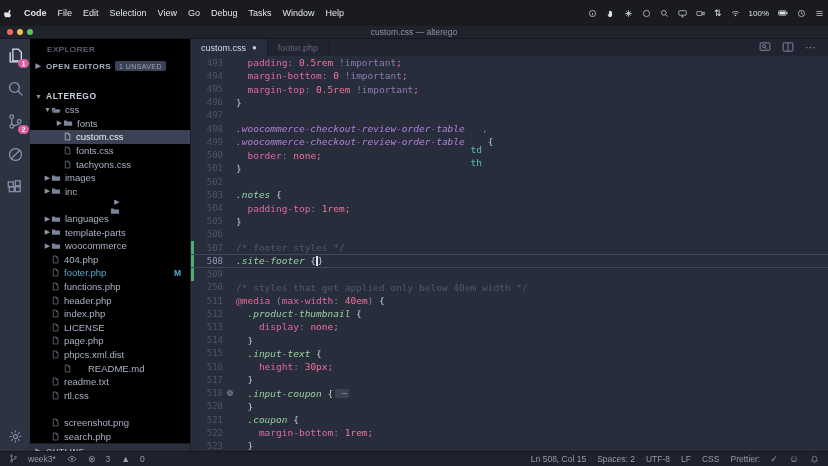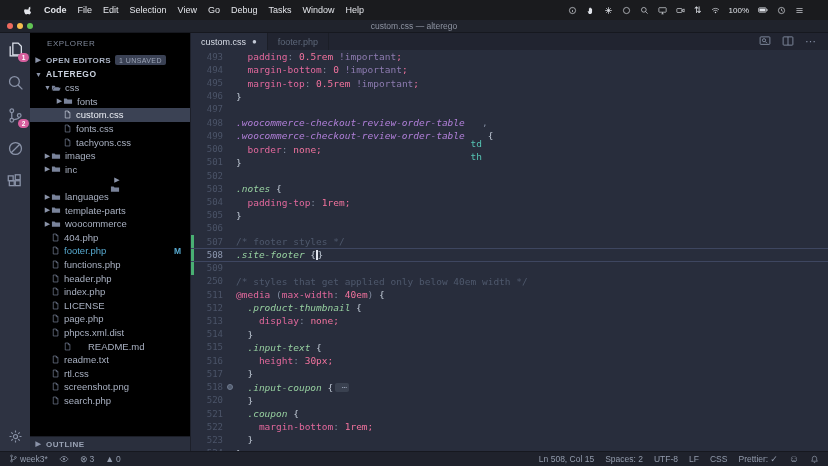--- a/index.html
+++ b/index.html
@@ -1,20 +1,20 @@
 <!DOCTYPE html>
 <html><head>
 <meta charset="utf-8">
 <style>
   html,body{margin:0;padding:0;background:#14161c;}
   body{width:828px;height:466px;overflow:hidden;font-family:"Liberation Sans",sans-serif;}
   .app{width:828px;height:466px;display:flex;flex-direction:column;position:relative;}
 
   
-  .menubar{height:20px;background:#1a1b1e;color:#e3e5ea;display:flex;align-items:center;font-size:9px;padding:0 24px;flex:none;}
+  .menubar{height:26px;background:#1a1b1e;color:#e3e5ea;display:flex;align-items:center;font-size:9px;padding:0 4px;flex:none;}
   .mb-left{display:flex;align-items:center;gap:11px;}
   .mb-left .mi{white-space:nowrap;}
   .mb-app{font-weight:bold;}
   .mb-right{margin-left:auto;display:flex;align-items:center;gap:9px;color:#dfe2e8;}
   .mb-ico{display:flex;align-items:center;}
   .mb-ico svg{display:block;}
 
   
   .titlebar{height:12px;background:#20232c;position:relative;display:flex;align-items:center;flex:none;border-bottom:1px solid #16181f;}
   .lights{display:flex;gap:4px;padding-left:7px;z-index:2;}
@@ -28,21 +28,21 @@
   .ab-item{position:relative;width:18px;height:18px;color:#8a93a8;display:flex;align-items:center;justify-content:center;}
   .ab-item.active{color:#dde2ec;}
   .ab-gear{margin-top:auto;}
   .badge{position:absolute;right:-5px;bottom:-4px;background:#d75f9e;color:#fff;font-size:6.5px;min-width:9px;height:9px;line-height:9px;border-radius:5px;text-align:center;padding:0 1px;font-weight:bold;}
 
   
   .sidebar{width:160px;background:#000000;display:flex;flex-direction:column;flex:none;min-height:0;border-right:1px solid #1d202a;}
   .sb-title{padding:6px 0 5px 17px;font-size:8px;letter-spacing:.6px;color:#7e8799;flex:none;}
   .oe-row{display:flex;align-items:center;height:14px;padding-left:5px;gap:4px;font-size:8px;font-weight:bold;color:#aab3c4;flex:none;letter-spacing:.4px;}
   .oe-badge{background:#3a4154;border-radius:2px;font-size:7px;padding:1.5px 4px;color:#9ba4b6;font-weight:normal;letter-spacing:.4px;}
-  .root-row{display:flex;align-items:center;height:14px;padding-left:5px;gap:4px;font-size:8.5px;font-weight:bold;color:#c8cfdc;flex:none;letter-spacing:.5px;}
+  .root-row{display:flex;align-items:center;height:14px;padding-left:5px;gap:4px;font-size:8.5px;font-weight:bold;color:#c8cfdc;flex:none;letter-spacing:.5px;margin-top:16px;}
   .chev{width:7px;font-size:7px;color:#8a93a8;text-align:center;flex:none;}
   .tree{flex:none;}
   .row{display:flex;align-items:center;height:13.6px;font-size:9.5px;color:#a9b1c2;position:relative;}
   .row.sel{background:#3b4254;color:#eceff5;}
   .row .fi{flex:none;display:flex;align-items:center;margin-right:4px;color:#79839a;}
   .row.sel .fi{color:#c9d0dc;}
   .row .lbl{white-space:nowrap;overflow:hidden;}
   .gitM{margin-left:auto;padding-right:9px;color:#57a9cf;font-size:8.5px;font-weight:bold;}
   .row.modfile .lbl{color:#57a9cf;}
   .sb-spacer{flex:1;}
@@ -73,21 +73,21 @@
   .tb{color:#c3ccd8;} 
   .tg{color:#97d0a0;font-style:italic;} 
   .tu{color:#b07fd8;font-style:italic;} 
   .te{color:#55c3b3;margin-top:42px;} 
   .tc{color:#4e586c;} 
   .tf{color:#98a1b4;background:#3a4150;border-radius:2px;padding:0 2px;margin-left:2px;font-size:8px;} 
   .cursor{display:inline-block;width:1.5px;height:10px;background:#e2e6ef;vertical-align:-1px;}
 
   
   .statusbar{height:14px;background:#1f222c;border-top:1px solid #16181f;display:flex;align-items:center;font-size:8.5px;color:#939cad;padding:0 9px;gap:11px;flex:none;}
-  .sb-item{display:flex;align-items:flex-start;gap:2px;white-space:nowrap;}
+  .sb-item{display:flex;align-items:flex-start;gap:10px;white-space:nowrap;}
   .sb-right{margin-left:auto;display:flex;align-items:center;gap:11px;}
   .sb-item svg{display:block;}
   .sb-txtico{font-size:9px;line-height:1;}
 </style>
 </head>
 <body>
 
 <div class="app">
 
   <div class="menubar">
@@ -456,21 +456,21 @@
           <div class="row" style="padding-left: 14px;">
             <span class="chev">&nbsp;</span>
             <span class="fi">
               <svg width="9" height="9" viewBox="0 0 16 16" fill="none" stroke="currentColor" stroke-width="1.2">
                 <path d="M4 1.8h5.3l3 3v9.4H4z"></path>
                 <path d="M9.3 1.8v3h3"></path>
               </svg>
             </span>
             <span class="lbl">rtl.css</span>
           </div>
-          <div class="row" style="padding-left: 14px;">
+          <div class="row" style="padding-left: 14px; margin-top: 14px;">
             <span class="chev">&nbsp;</span>
             <span class="fi">
               <svg width="9" height="9" viewBox="0 0 16 16" fill="none" stroke="currentColor" stroke-width="1.2">
                 <path d="M4 1.8h5.3l3 3v9.4H4z"></path>
                 <path d="M9.3 1.8v3h3"></path>
               </svg>
             </span>
             <span class="lbl">screenshot.png</span>
           </div>
           <div class="row" style="padding-left: 14px;">

